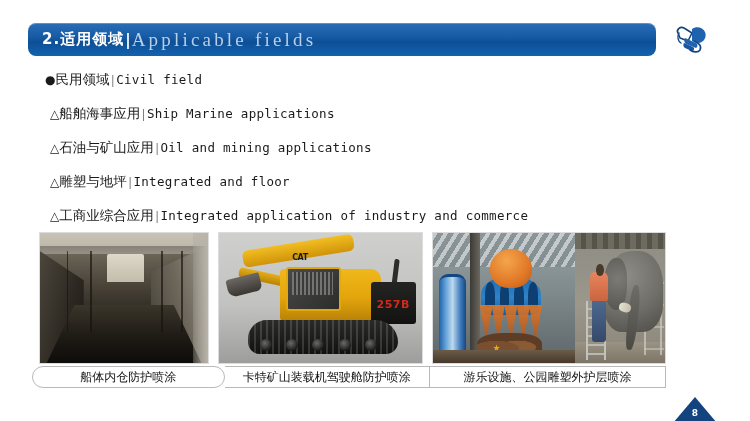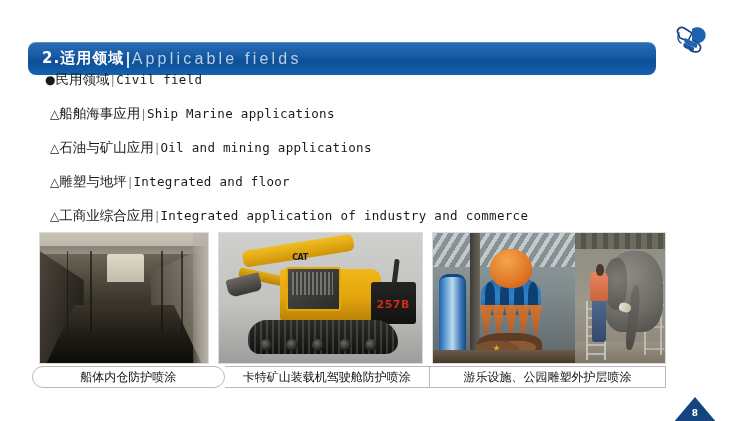--- a/index.html
+++ b/index.html
@@ -22,41 +22,40 @@
     top: 23px;
     width: 628px;
     height: 33px;
     border-radius: 8px;
     background: linear-gradient(to bottom, #2a6db5 0%, #175ba5 42%, #0d4f97 58%, #1462ad 100%);
     box-shadow: inset 0 1px 0 rgba(255,255,255,0.25);
     display: flex;
     align-items: center;
     box-sizing: border-box;
     padding-left: 14px;
-    margin-top: 19px;
   }
   #header-title-cn {
     color: #ffffff;
     font-family: "DejaVu Sans", "Liberation Sans", sans-serif;
     font-size: 15px;
     font-weight: bold;
     letter-spacing: 1px;
     white-space: nowrap;
   }
   #header-sep {
     color: #ffffff;
     font-family: "DejaVu Sans", "Liberation Sans", sans-serif;
     font-size: 15px;
     font-weight: bold;
     padding: 0 1px;
   }
   #header-title-en {
     color: #b9cfe6;
-    font-family: Liberation Sans, sans-serif;
-    font-size: 16px;
+    font-family: Liberation Serif, serif;
+    font-size: 19px;
     letter-spacing: 3.2px;
     white-space: nowrap;
   }
 
   
   #logo {
     position: absolute;
     left: 672px;
     top: 21px;
     width: 40px;

